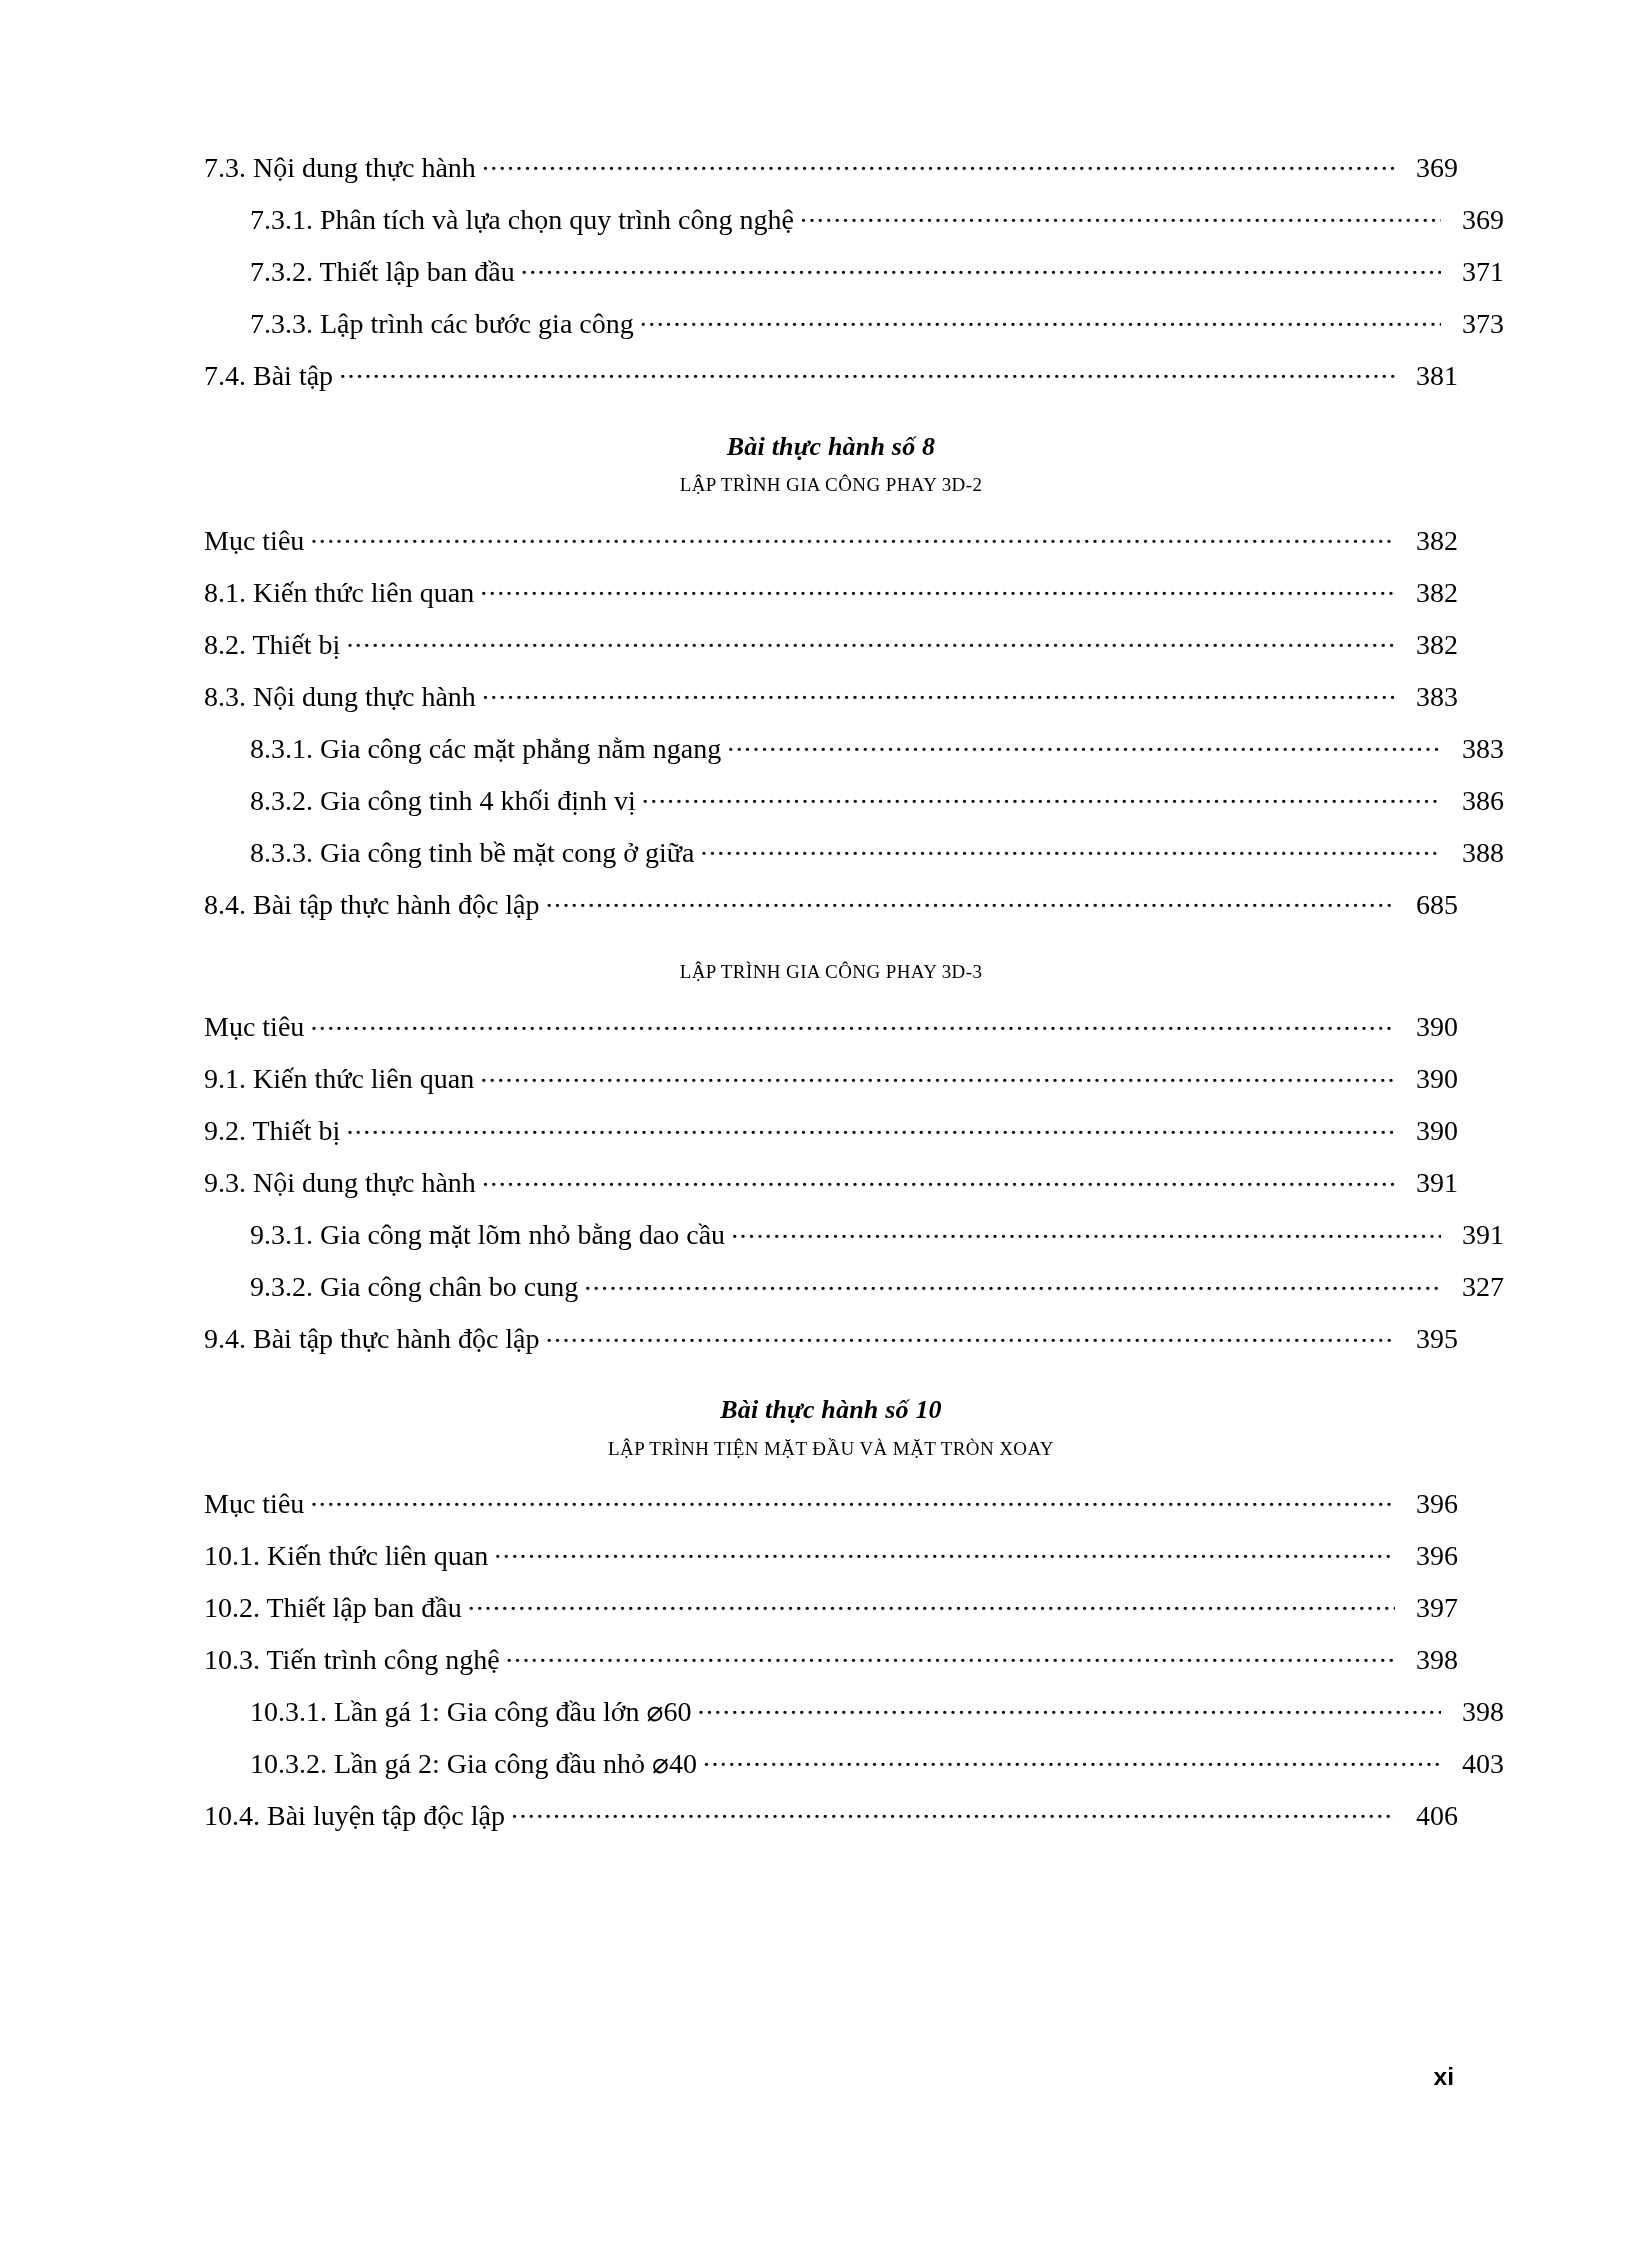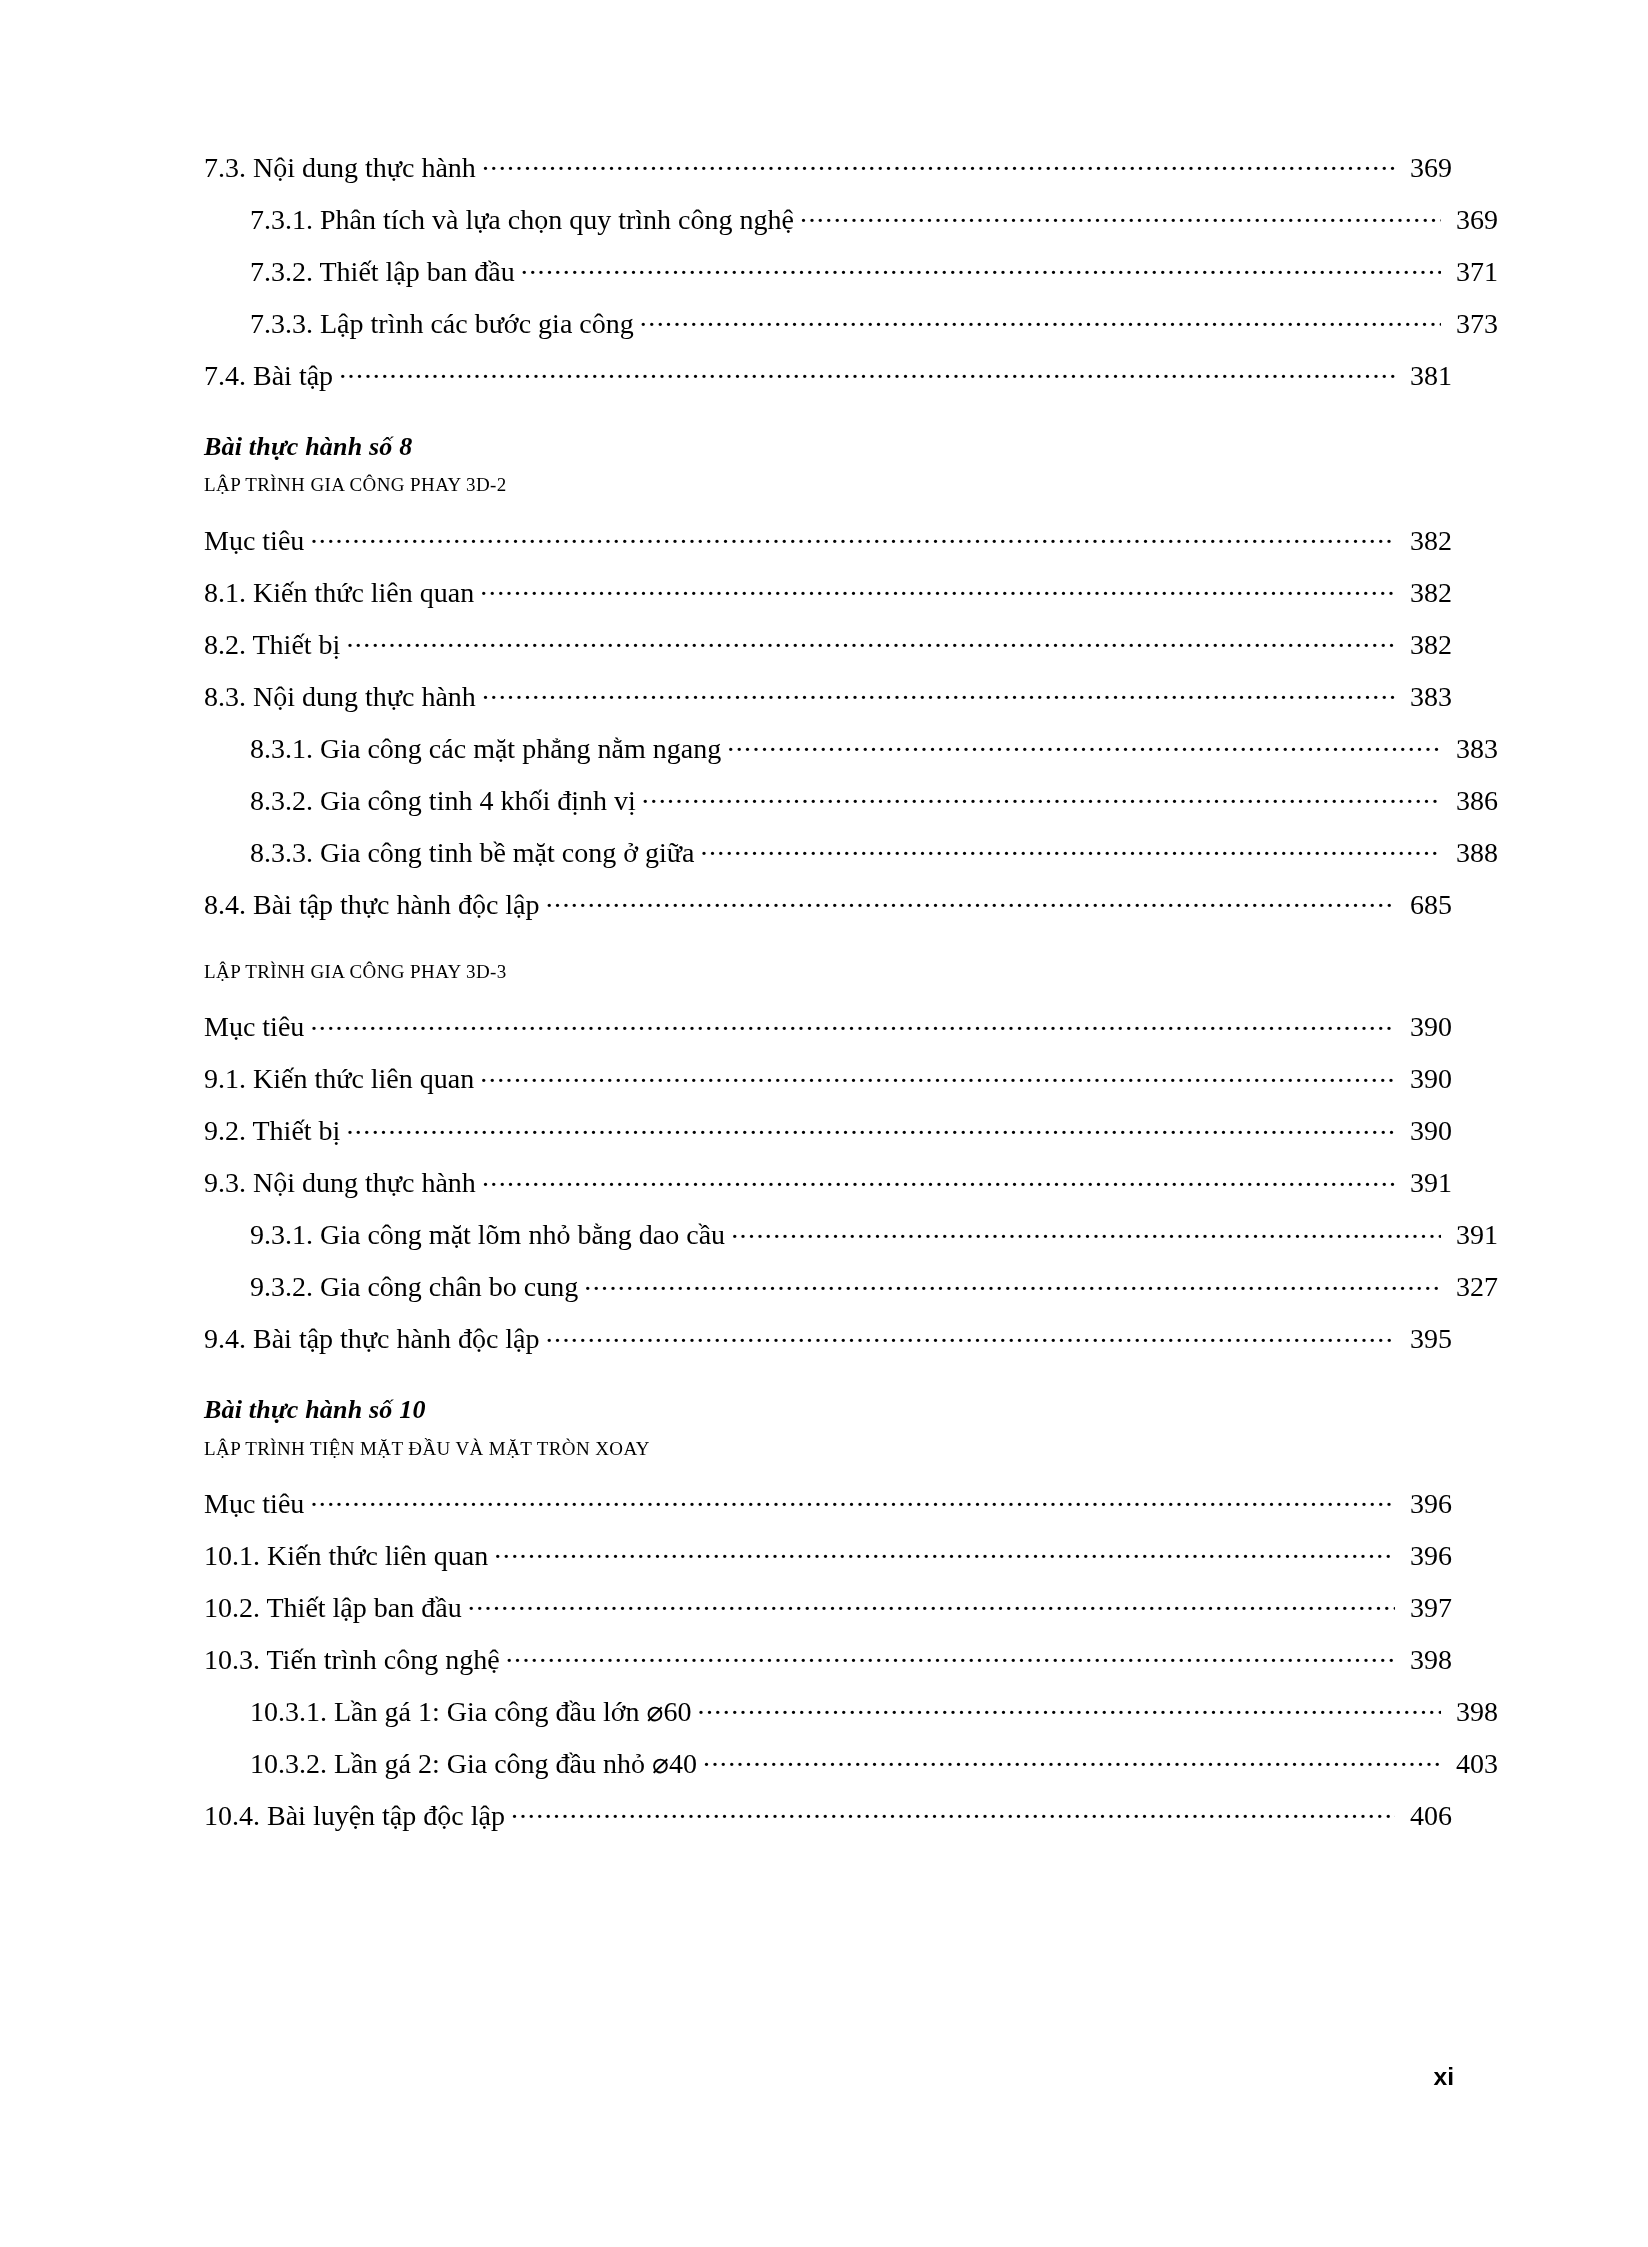--- a/index.html
+++ b/index.html
@@ -52,33 +52,33 @@
     left: 0;
     bottom: 0.06em;
     white-space: nowrap;
     letter-spacing: 1.4px;
     font-size: 28px;
     color: #000;
   }
   .entry .page-num {
     flex: 0 0 auto;
     padding-left: 8.8px;
-    text-align: center;
+    text-align: right;
     min-width: 54px;
   }
   .entry.level-2 {
     padding-left: 46px;
   }
   .entry.level-2 .page-num {
     min-width: 54px;
   }
 
   
   .section-head {
-    text-align: left;
+    text-align: center;
     margin: 42px 0 0 0;
   }
   .section-head .sub {
     font-style: italic;
     font-size: 26px;
     font-weight: bold;
     letter-spacing: 0.2px;
     margin-bottom: 12.3px;
   }
   .section-head .main {

